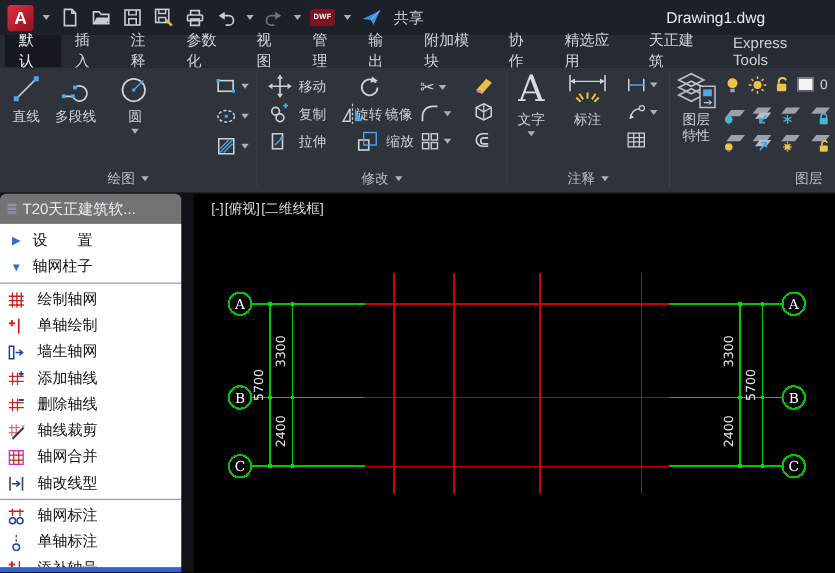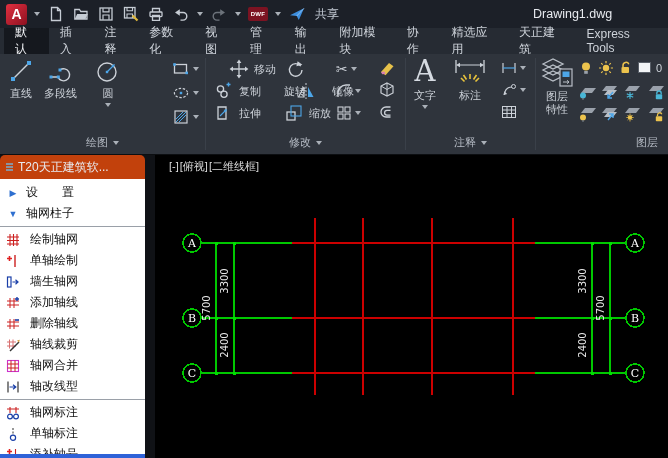--- a/index.html
+++ b/index.html
@@ -52,21 +52,21 @@
   .layzero{color:#d0d5db;font-size:11px;}
 
   
   .main-bg{position:absolute;left:0;top:155px;width:668px;height:303px;background:#101216;}
   .canvas{position:absolute;left:155px;top:155px;width:513px;height:303px;background:#000;}
   .vplabel{position:absolute;left:3px;top:4px;color:#dcdcdc;font-size:11px;padding-left:11px;}
   .vplabel span{margin-right:1px;}
 
   
   .sidebar{position:absolute;left:0;top:155px;width:145px;height:303px;display:flex;flex-direction:column;}
-  .sb-head{height:24px;background:#c2410c;border-radius:5px 5px 0 0;display:flex;align-items:center;
+  .sb-head{height:24px;background:#737373;border-radius:5px 5px 0 0;display:flex;align-items:center;
            color:#e8ebf0;font-size:12px;padding-left:6px;gap:5px;flex:0 0 auto;}
   .grip{display:inline-flex;flex-direction:column;gap:1.5px;}
   .grip i{width:7px;height:1.5px;background:#8b93a0;display:block;}
   .sb-body{flex:1;background:#fff;color:#1c1c1c;overflow:hidden;padding-top:3px;}
   .sb-group{height:21px;display:flex;align-items:center;gap:8px;padding-left:8px;font-size:12px;color:#111;}
   .sb-arrow{color:#2e6fd0;font-size:9px;width:10px;text-align:center;}
   .sb-divider{height:1px;background:#9aa0a8;margin:2px 0;}
   .sb-item{height:21px;display:flex;align-items:center;gap:9px;padding-left:5px;font-size:12px;color:#111;}
   .sb-ico{width:16px;height:15px;display:inline-flex;align-items:center;justify-content:center;}
   .sb-bottom{height:4px;background:#2e62d8;flex:0 0 auto;}
@@ -207,21 +207,21 @@
         <span class="caret"></span>
       </div>
       <div class="ptitle">
         <span>绘图</span>
         <span class="caret"></span>
       </div>
     </div>
     <div class="vsep" style="left:205px;"></div>
 
     <div class="panel p-modify">
-      <div class="rowtool" style="left:23px;top:5px;">
+      <div class="rowtool" style="left:8px;top:5px;">
         <svg width="20" height="20" viewBox="0 0 20 20">
             <path d="M10 3v14M3 10h14" stroke="#ccd1d8" stroke-width="1.3"></path>
             <path d="M10 0.6L7.6 4h4.8zM10 19.4L7.6 16h4.8zM0.6 10L4 7.6v4.8zM19.4 10L16 7.6v4.8z" fill="#ccd1d8"></path>
           </svg>
         <span class="lbl">移动</span>
       </div>
       <div class="rowtool" style="left:78px;top:5px;flex-direction:column;">
         <svg width="20" height="20" viewBox="0 0 20 20">
             <path d="M15.8 7.2A6.3 6.3 0 1 0 17 11" fill="none" stroke="#ccd1d8" stroke-width="1.4"></path>
             <path d="M12.6 2.2l4.8 3.6-6 1.4z" fill="#ccd1d8"></path>
@@ -239,21 +239,21 @@
           </svg>
       </div>
       <div class="rowtool" style="left:8px;top:27px;">
         <svg width="20" height="20" viewBox="0 0 20 20">
             <path d="M12.5 3.5h4M14.5 1.5v4" stroke="#4da6e8" stroke-width="1.4"></path>
             <circle cx="6.5" cy="8" r="3.1" fill="none" stroke="#ccd1d8" stroke-width="1.3"></circle>
             <circle cx="10" cy="13.2" r="3.1" fill="none" stroke="#ccd1d8" stroke-width="1.3"></circle>
           </svg>
         <span class="lbl">复制</span>
       </div>
-      <div class="rowtool" style="left:90px;top:27px;gap:16px;">
+      <div class="rowtool" style="left:66px;top:27px;gap:16px;">
         <svg width="20" height="20" viewBox="0 0 20 20">
             <path d="M10 2v16" stroke="#ccd1d8" stroke-width="1" stroke-dasharray="2 1.6"></path>
             <path d="M8 16V6L2.5 16z" fill="none" stroke="#ccd1d8" stroke-width="1.2"></path>
             <path d="M12 16V6l5.5 10z" fill="#4da6e8"></path>
           </svg>
         <span class="lbl">镜像</span>
       </div>
       <div class="minibtn" style="left:130px;top:29px;">
         <svg width="16" height="16" viewBox="0 0 16 16">
             <path d="M2 14v-4a8 8 0 0 1 8-8h4" fill="none" stroke="#ccd1d8" stroke-width="1.4"></path>

